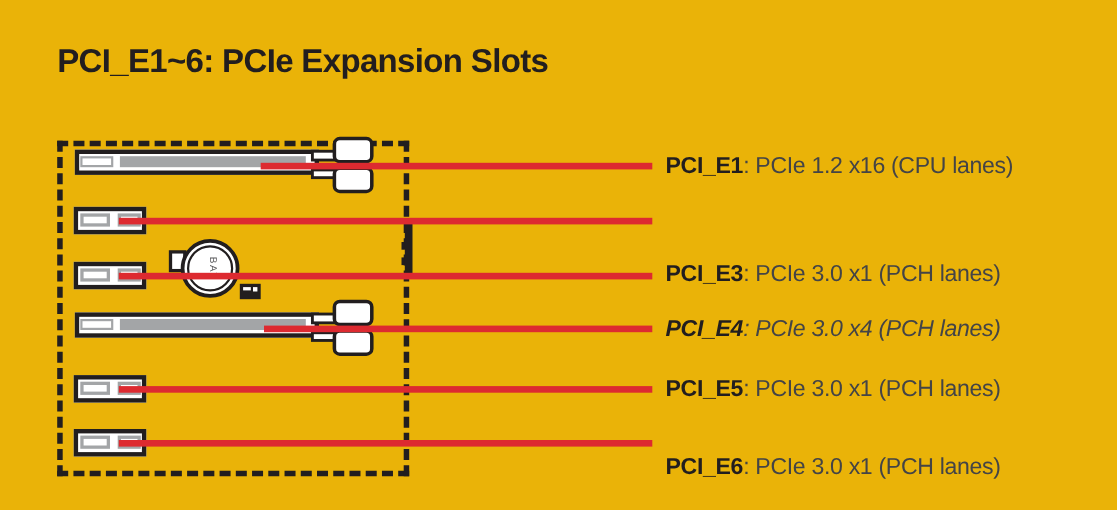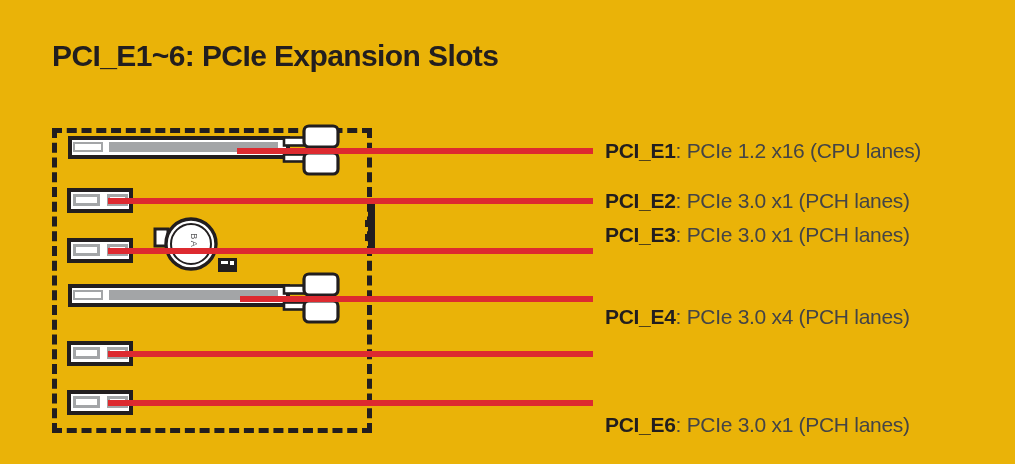--- a/index.html
+++ b/index.html
@@ -115,26 +115,26 @@
   <div class="lead" style="left:237px;top:148px;width:356px;"></div>
   <div class="lead" style="left:108px;top:198px;width:485px;"></div>
   <div class="lead" style="left:108px;top:248px;width:485px;"></div>
   <div class="lead" style="left:240px;top:296px;width:353px;"></div>
   <div class="lead" style="left:108px;top:351px;width:485px;"></div>
   <div class="lead" style="left:108px;top:400px;width:485px;"></div>
 
   <div class="lbl" style="top:138px;">
     <b>PCI_E1</b><span>: PCIe 1.2 x16 (CPU lanes)</span>
   </div>
-  <div class="lbl" style="top:188px;">
-    <b>PCI_E2</b><span>: PCIe 3.0 x1 (PCH lanes)</span>
-  </div>
-  <div class="lbl" style="top:222px;">
+  <div class="lbl" style="top:236px;">
     <b>PCI_E3</b><span>: PCIe 3.0 x1 (PCH lanes)</span>
   </div>
-  <div class="lbl" style="top:304px;">
+  <div class="lbl" style="top:286px;font-style:italic;">
     <b>PCI_E4</b><span>: PCIe 3.0 x4 (PCH lanes)</span>
+  </div>
+  <div class="lbl" style="top:341px;">
+    <b>PCI_E5</b><span>: PCIe 3.0 x1 (PCH lanes)</span>
   </div>
   <div class="lbl" style="top:412px;">
     <b>PCI_E6</b><span>: PCIe 3.0 x1 (PCH lanes)</span>
   </div>
 
 </div>
 
 </body></html>

